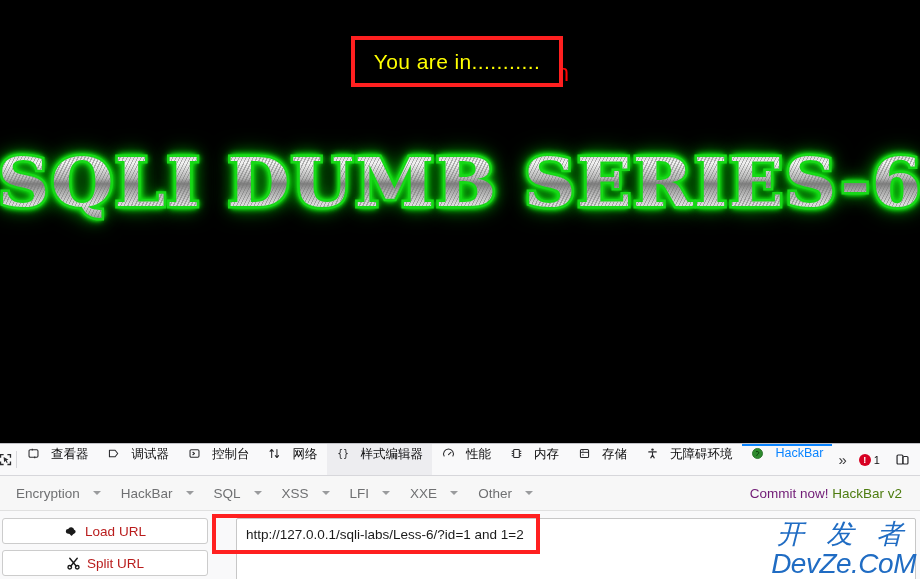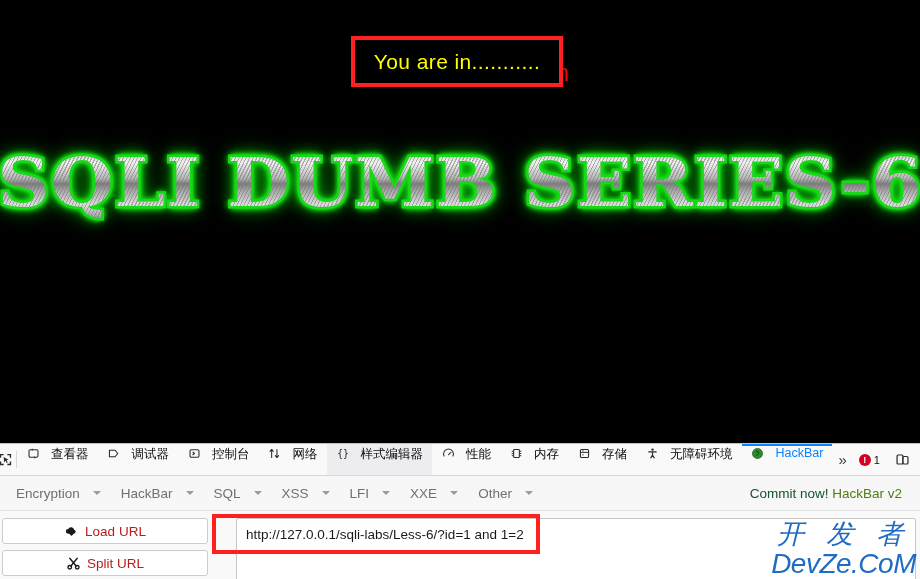--- a/index.html
+++ b/index.html
@@ -256,21 +256,21 @@
     border-top: 4px solid #9a9b9d;
     display: inline-block;
   }
   .hb-commit {
     margin-left: auto;
     padding-right: 12px;
     font-size: 13.5px;
     white-space: nowrap;
   }
   .hb-commit a {
-    color: #14532d;
+    color: #701a75;
     text-decoration: none;
     cursor: pointer;
     margin-left: 28px;
   }
   .hb-commit .ver {
     color: #4d7c0f;
   }
 
   
   .hb-body {

